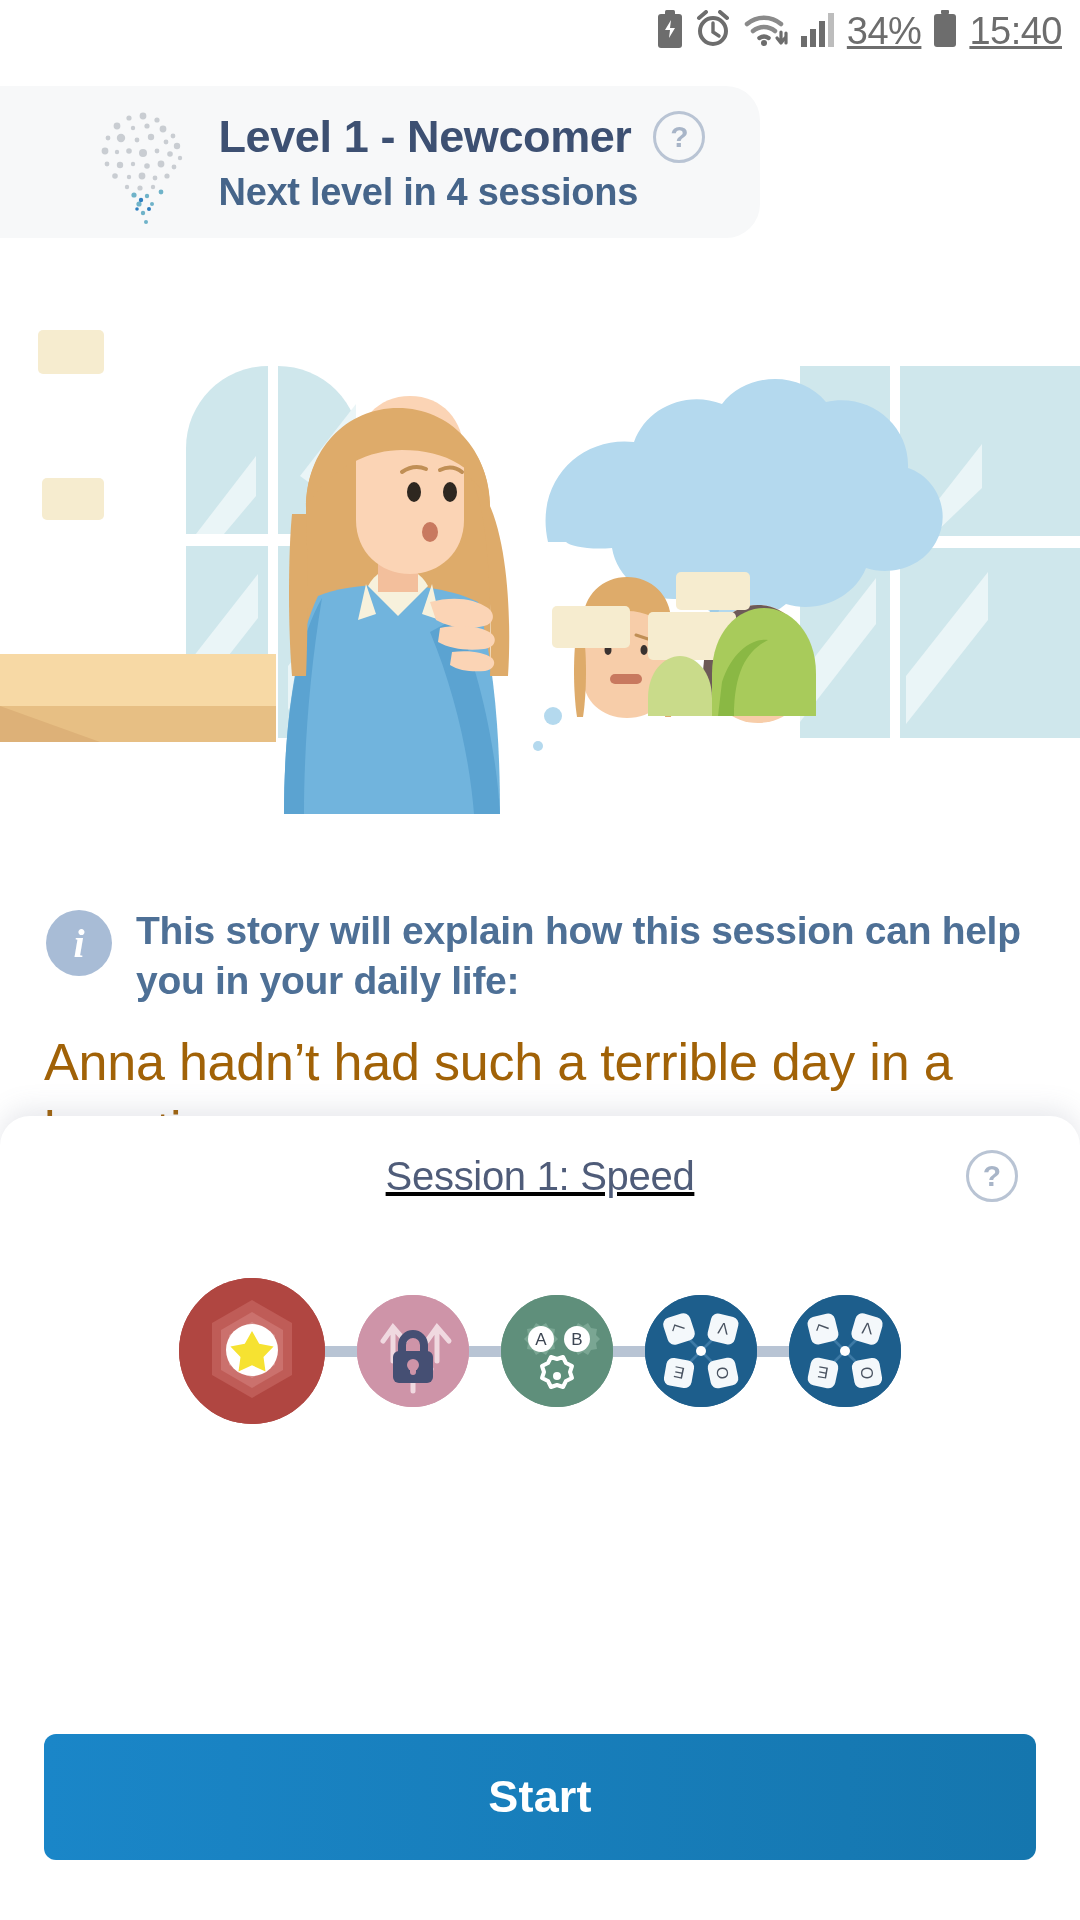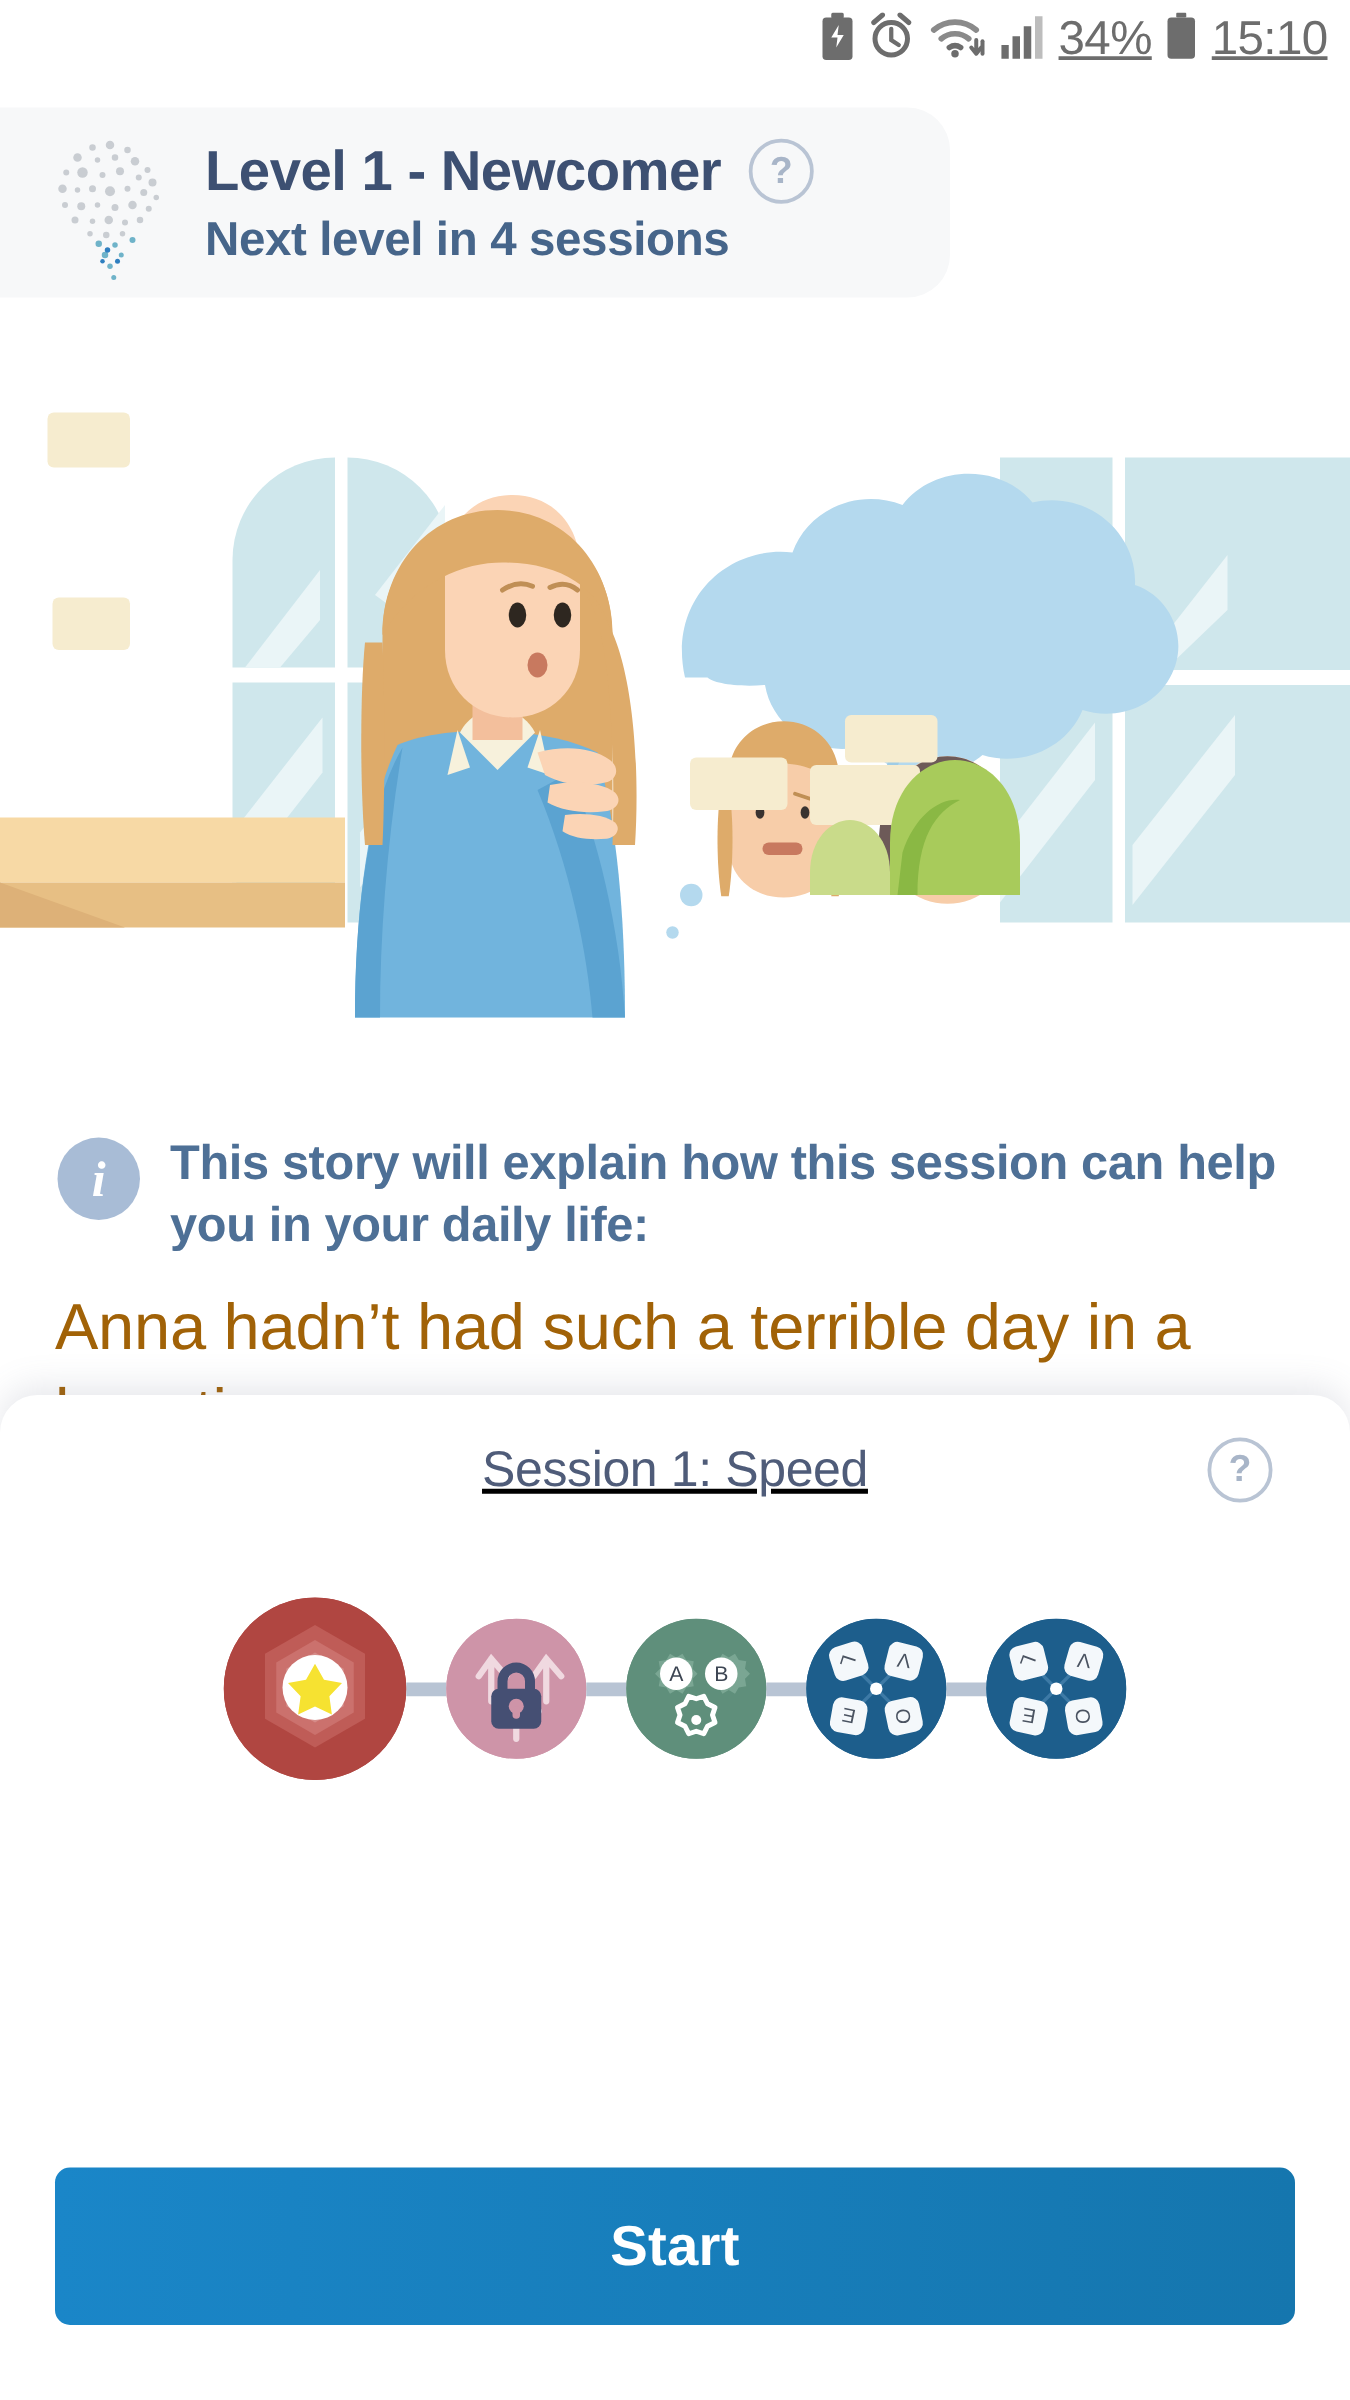--- a/index.html
+++ b/index.html
@@ -18,21 +18,21 @@
     gap:12px; padding-right:18px; background:#ffffff;
   }
   .sb-ico{ display:block; }
   .sb-text{ font-size:38px; color:#6d6d6d; font-weight:400; letter-spacing:-0.5px;
             font-family:"Liberation Sans", sans-serif; line-height:1;text-decoration:underline; }
 
   
   .level-card{
     position:absolute; top:86px; left:0; width:760px; height:152px;
     background:#f7f8f9; border-radius:0 34px 34px 0;
-    display:flex; align-items:center;
+    display:flex; align-items:center;justify-content:center;
   }
   .brain-wrap{ width:132px; height:132px; margin-left:22px; flex:0 0 auto;
                display:flex; align-items:center; justify-content:center; }
   .level-texts{ margin-left:10px; }
   .level-title-row{ display:flex; align-items:center; gap:22px; }
   .level-title{ font-size:45px; font-weight:700; color:#3d5072; letter-spacing:-0.4px; }
   .help-circle{
     width:52px; height:52px; border-radius:50%;
     border:3px solid #b9c4d4; color:#a8b5c8;
     display:flex; align-items:center; justify-content:center;
@@ -135,21 +135,21 @@
           <rect x="27" y="3" width="6" height="34" fill="#bdbdbd"></rect>
         </svg>
     </span>
     <span class="sb-text">34%</span>
     <span class="sb-ico">
       <svg width="24" height="38" viewBox="0 0 24 38">
           <rect x="8" y="0" width="8" height="4" rx="1" fill="#6d6d6d"></rect>
           <rect x="1" y="4" width="22" height="33" rx="3" fill="#6d6d6d"></rect>
         </svg>
     </span>
-    <span class="sb-text">15:10</span>
+    <span class="sb-text">15:40</span>
   </div>
 
   <div class="level-card">
     <div class="brain-wrap">
       <svg width="132" height="132" viewBox="0 0 132 132">
         <g fill="#c9cdd2">
           <circle cx="52" cy="22" r="2.6"></circle>
             <circle cx="66" cy="20" r="3.4"></circle>
             <circle cx="80" cy="24" r="2.6"></circle>
           <circle cx="40" cy="30" r="3.4"></circle>

